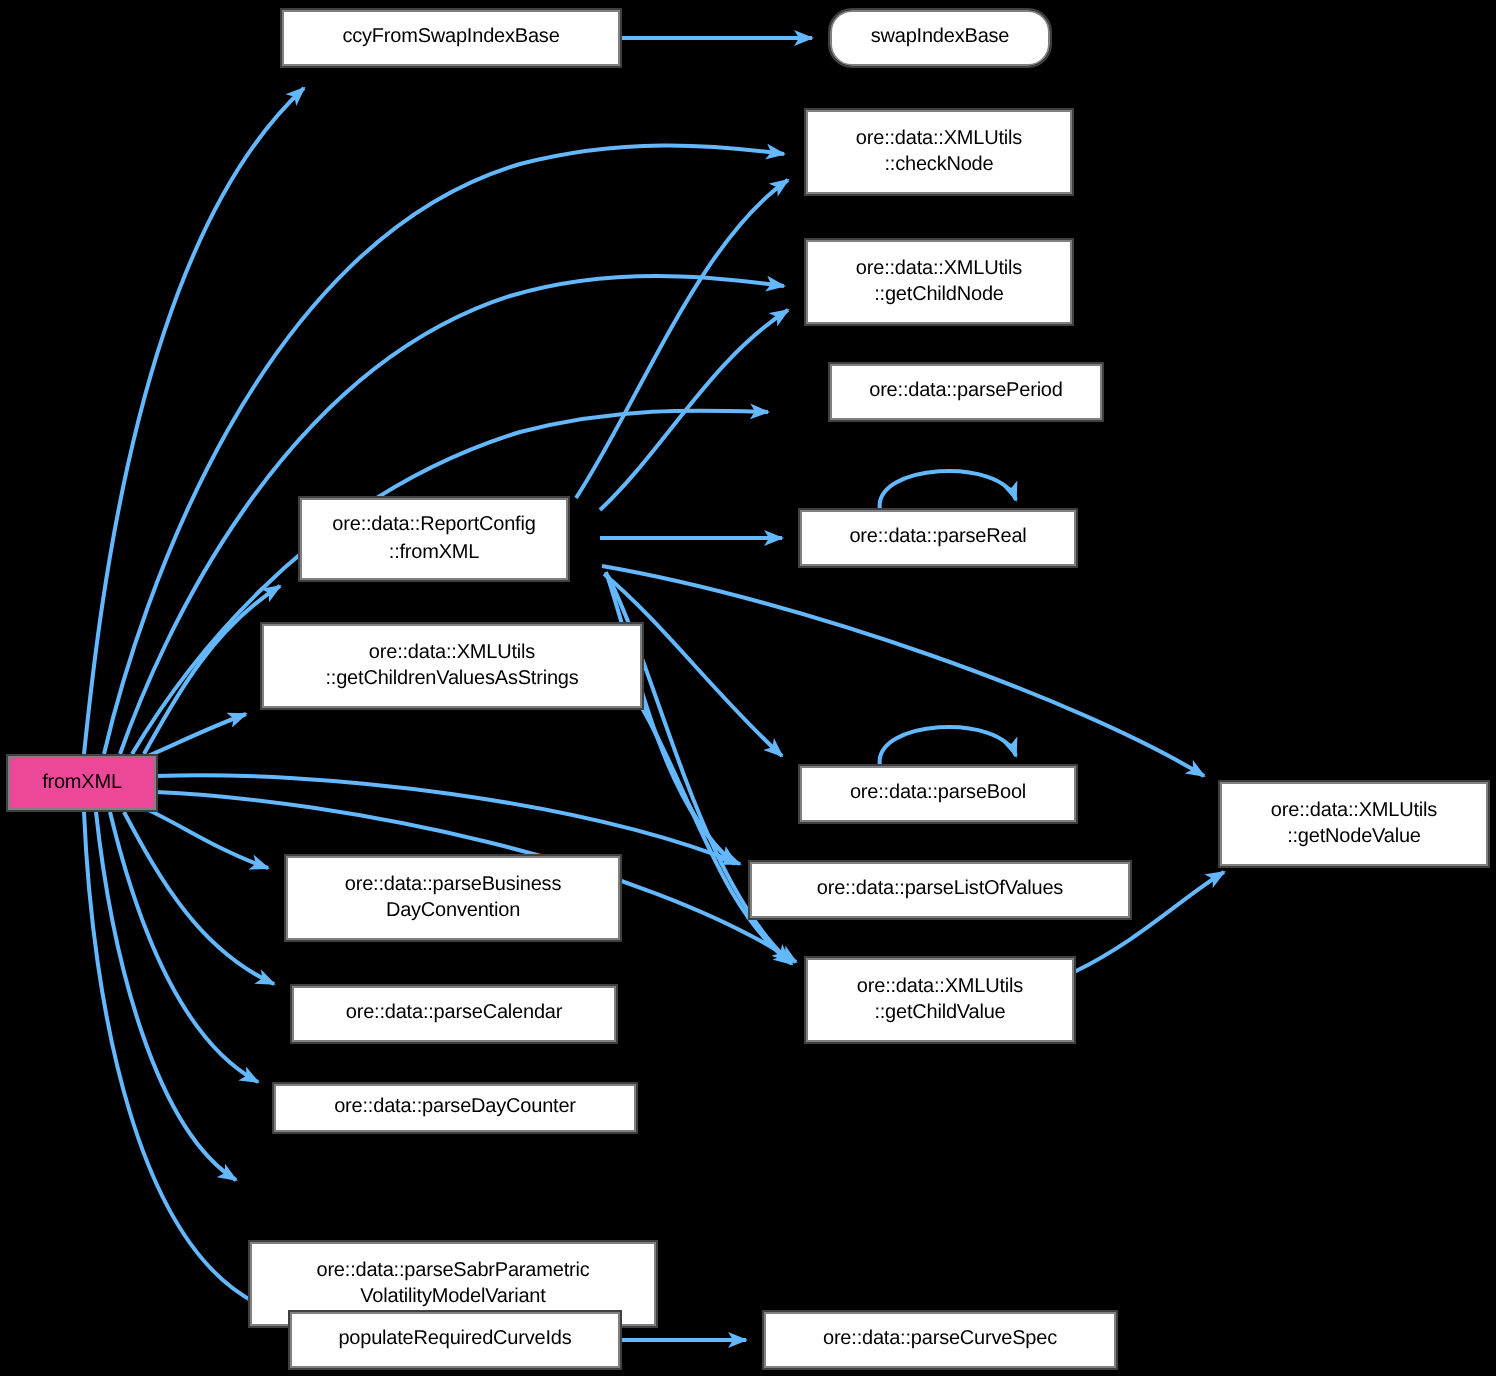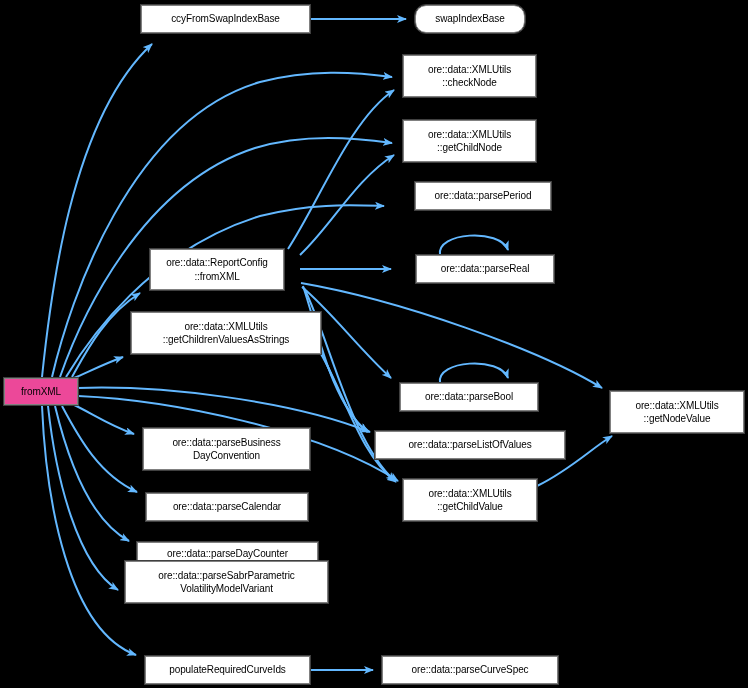--- a/index.html
+++ b/index.html
@@ -120,21 +120,21 @@
   <div class="node" style="left:415px; top:5px; width:110px; height:28px;border-radius:11px;">swapIndexBase</div>
 
   <div class="node" style="left:403px; top:55px; width:133px; height:42px;">ore::data::XMLUtils
 ::checkNode</div>
 
   <div class="node" style="left:403px; top:120px; width:133px; height:42px;">ore::data::XMLUtils
 ::getChildNode</div>
 
   <div class="node" style="left:415px; top:182px; width:136px; height:28px;">ore::data::parsePeriod</div>
 
-  <div class="node" style="left:400px; top:255px; width:138px; height:28px;margin-left:16px;">ore::data::parseReal</div>
+  <div class="node" style="left:400px; top:255px; width:138px; height:28px;">ore::data::parseReal</div>
 
   <div class="node" style="left:150px; top:249px; width:134px; height:41px;">ore::data::ReportConfig
 ::fromXML</div>
 
   <div class="node" style="left:131px; top:312px; width:190px; height:42px;">ore::data::XMLUtils
 ::getChildrenValuesAsStrings</div>
 
   <div class="node" style="left:400px; top:383px; width:138px; height:28px;">ore::data::parseBool</div>
 
   <div class="node" style="left:375px; top:431px; width:190px; height:28px;">ore::data::parseListOfValues</div>
@@ -145,20 +145,20 @@
   <div class="node" style="left:610px; top:391px; width:134px; height:42px;">ore::data::XMLUtils
 ::getNodeValue</div>
 
   <div class="node" style="left:143px; top:428px; width:167px; height:42px;">ore::data::parseBusiness
 DayConvention</div>
 
   <div class="node" style="left:146px; top:493px; width:162px; height:28px;">ore::data::parseCalendar</div>
 
   <div class="node" style="left:137px; top:542px; width:181px; height:24px;">ore::data::parseDayCounter</div>
 
-  <div class="node" style="left:125px; top:561px; width:203px; height:42px;">ore::data::parseSabrParametric
+  <div class="node" style="left:125px; top:621px; width:203px; height:42px;">ore::data::parseSabrParametric
 VolatilityModelVariant</div>
 
   <div class="node" style="left:382px; top:656px; width:176px; height:28px;">ore::data::parseCurveSpec</div>
 
   <div class="node" style="left:145px; top:656px; width:165px; height:28px;">populateRequiredCurveIds</div>
 
 </div>
 
 </body></html>

